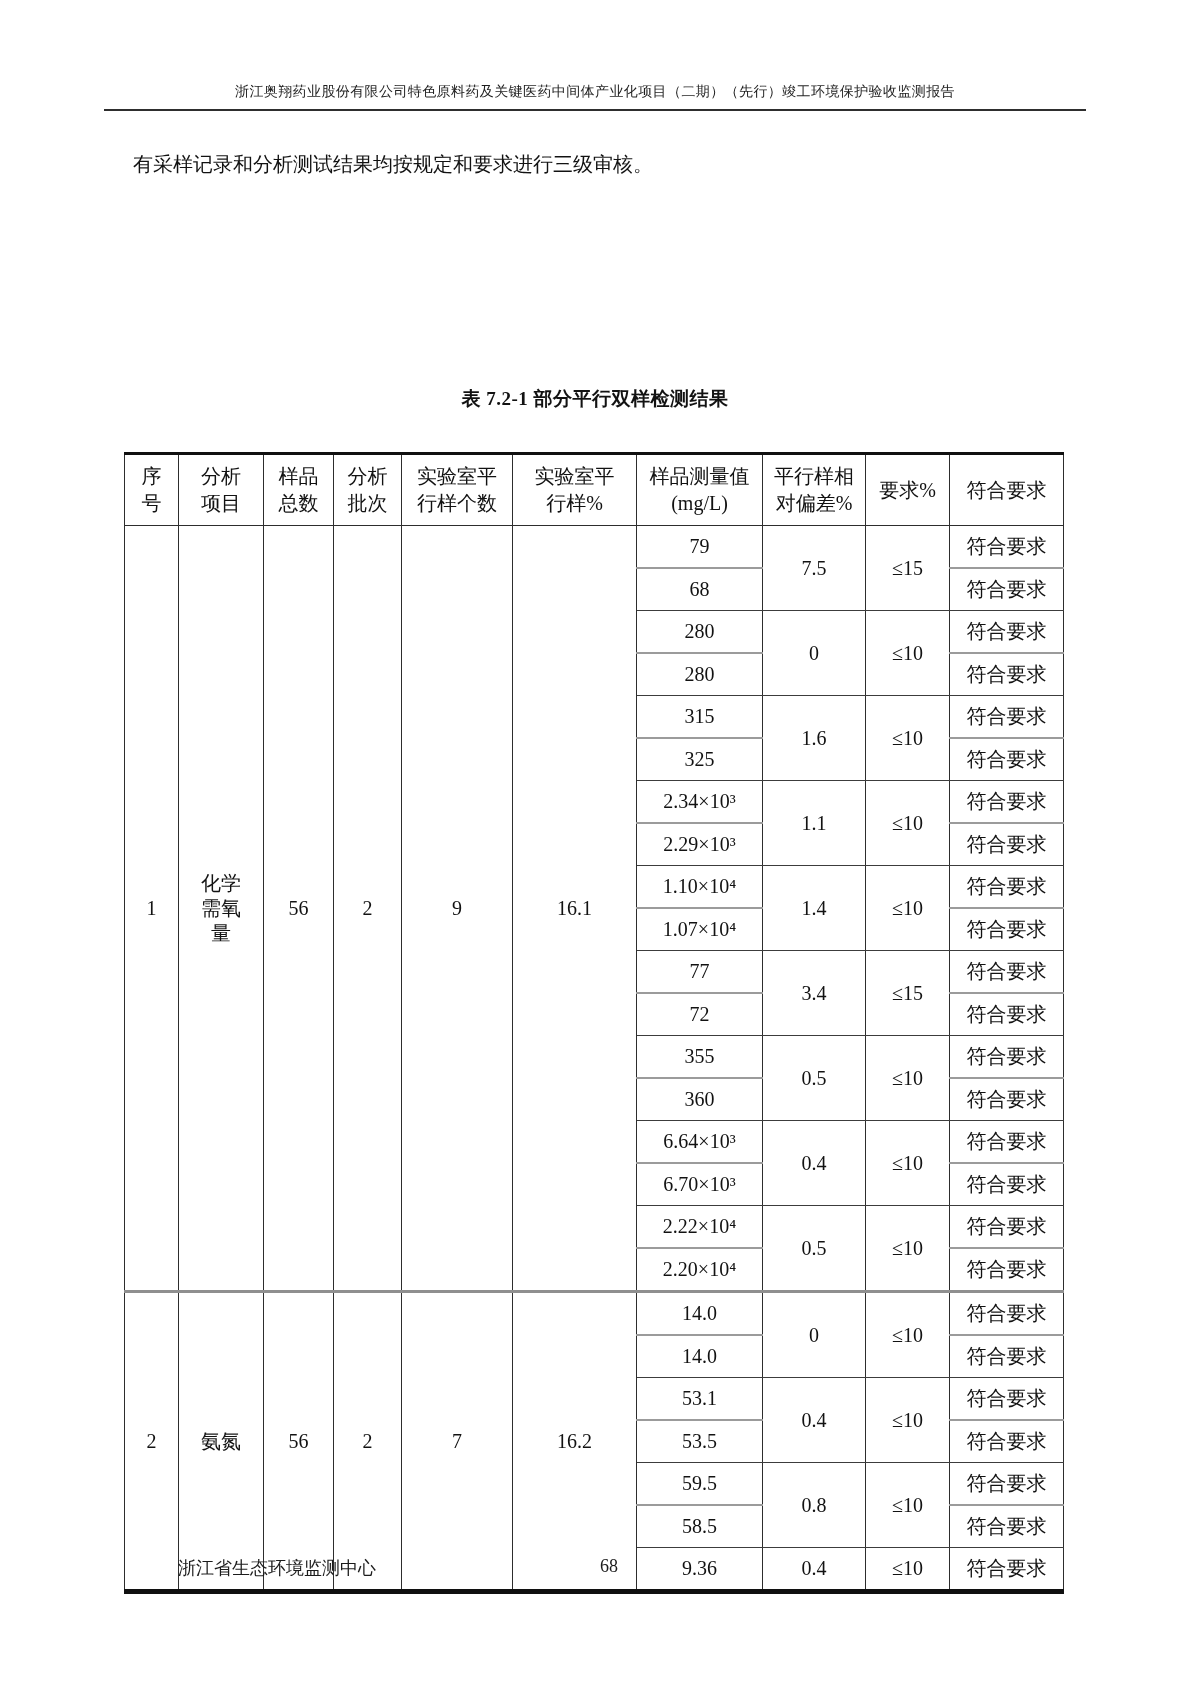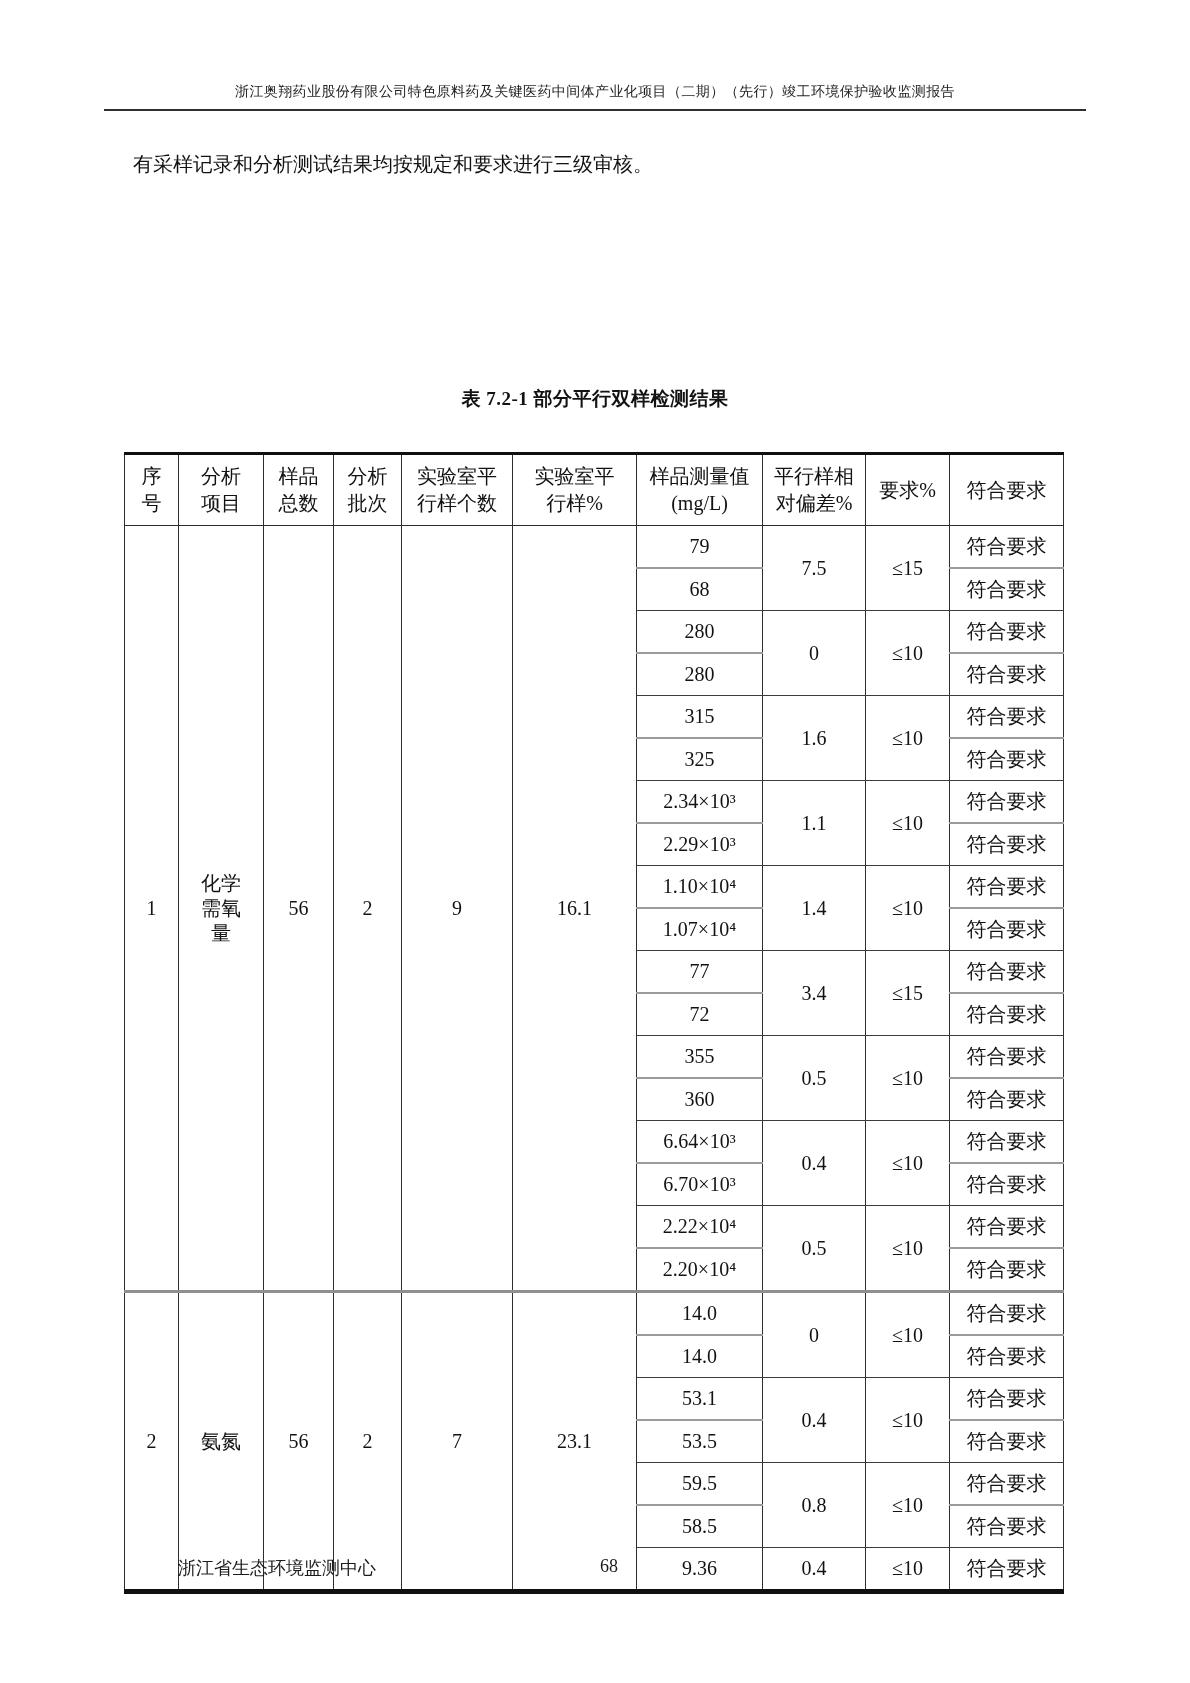--- a/index.html
+++ b/index.html
@@ -225,21 +225,21 @@
       <tr>
         <td class="pair-end">2.20×10⁴</td>
         <td class="pair-end">符合要求</td>
       </tr>
       <tr class="section-start">
         <td rowspan="7">2</td>
         <td class="pre" rowspan="7">氨氮</td>
         <td rowspan="7">56</td>
         <td rowspan="7">2</td>
         <td rowspan="7">7</td>
-        <td rowspan="7">23.1</td>
+        <td rowspan="7">16.2</td>
         <td class="in-pair">14.0</td>
         <td class="pair-end" rowspan="2">0</td>
         <td class="pair-end" rowspan="2">≤10</td>
         <td class="in-pair">符合要求</td>
       </tr>
       <tr>
         <td class="pair-end">14.0</td>
         <td class="pair-end">符合要求</td>
       </tr>
       <tr>

